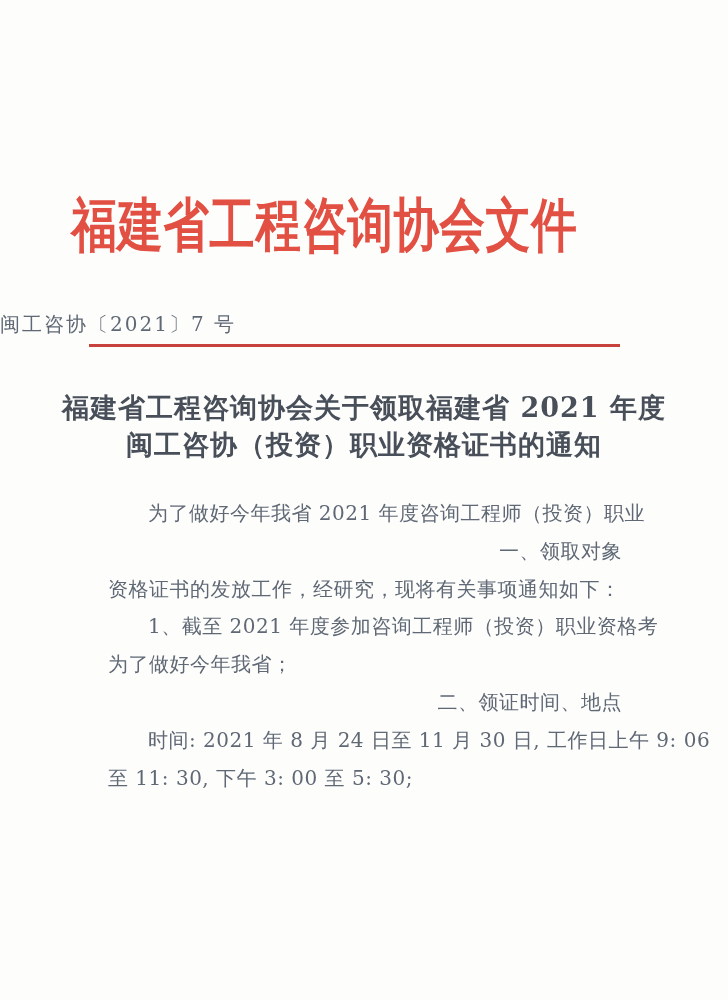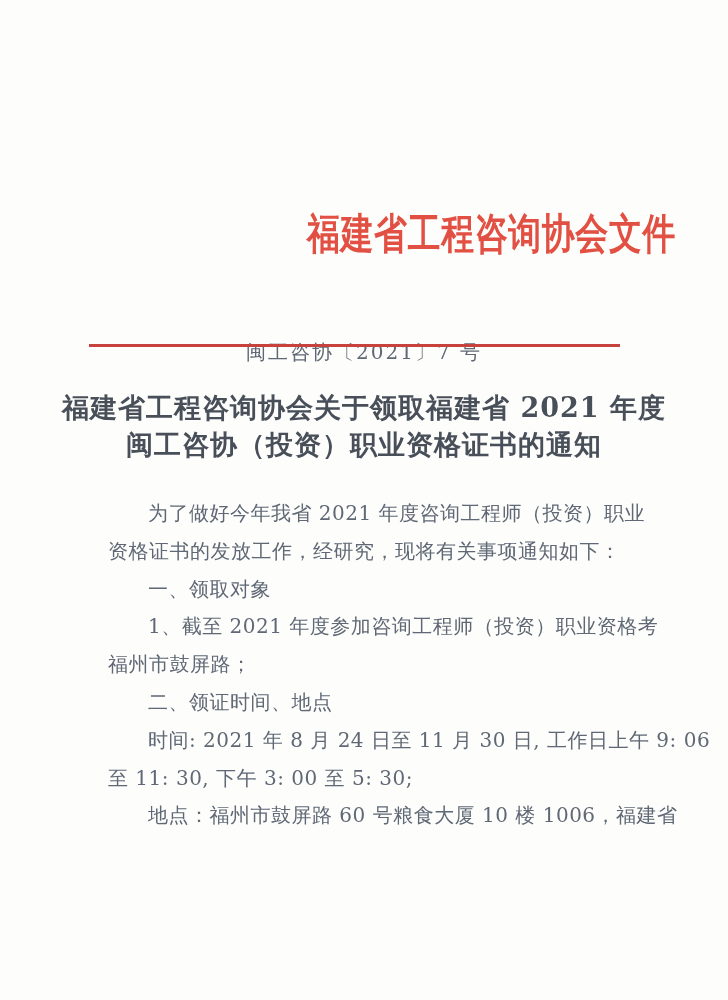--- a/index.html
+++ b/index.html
@@ -12,48 +12,47 @@
     width: 728px;
     height: 1000px;
     margin: 0 auto;
     background: #fdfdfc;
     overflow: hidden;
     font-family: "DejaVu Serif", "Liberation Serif", serif;
   }
   
   .masthead {
     position: absolute;
-    top: 198px;
+    top: 189px;
     left: 0;
     width: 100%;
-    text-align: right;
-    font-size: 42px;
+    text-align: left;
+    font-size: 58px;
     line-height: 72px;
     font-weight: bold;
     color: var(--masthead-red, #e25043);
     white-space: nowrap;
   }
   .masthead .squeeze {
     display: inline-block;
     transform: scaleX(0.78);
     transform-origin: 50% 50%;
     letter-spacing: 1px;
   }
   
   .doc-number {
     position: absolute;
     top: 311px;
     left: 0;
     width: 100%;
-    text-align: center;
+    text-align: left;
     font-size: 20px;
     line-height: 26px;
     color: var(--body-text, #5f6874);
     letter-spacing: 2px;
-    margin-top: 28px;
   }
   
   .red-rule {
     position: absolute;
     top: 344px;
     left: 89px;
     width: 531px;
     height: 3px;
     background: var(--rule-red, #c7423c);
   }
@@ -80,20 +79,21 @@
     color: var(--body-text, #5f6874);
   }
   .body-line {
     height: 37.8px;
     line-height: 37.8px;
     white-space: nowrap;
     letter-spacing: 0.5px;
   }
   .body-line.indent {
     padding-left: 40px;
+    text-align: right;
   }
 </style>
 </head>
 <body>
 
 <div class="page">
 
   <div class="masthead">
     <span class="squeeze">福建省工程咨询协会文件</span>
   </div>
@@ -102,23 +102,22 @@
 
   <div class="red-rule"></div>
 
   <div class="notice-title">
     <div>福建省工程咨询协会关于领取福建省 2021 年度</div>
     <div>闽工咨协（投资）职业资格证书的通知</div>
   </div>
 
   <div class="body-text">
       <div class="body-line indent">为了做好今年我省 2021 年度咨询工程师（投资）职业</div>
+      <div class="body-line indent">一、领取对象</div>
       <div class="body-line">资格证书的发放工作，经研究，现将有关事项通知如下：</div>
-      <div class="body-line indent">一、领取对象</div>
       <div class="body-line indent">1、截至 2021 年度参加咨询工程师（投资）职业资格考</div>
-      <div class="body-line">福州市鼓屏路；</div>
+      <div class="body-line">为了做好今年我省；</div>
       <div class="body-line indent">二、领证时间、地点</div>
       <div class="body-line indent">时间: 2021 年 8 月 24 日至 11 月 30 日, 工作日上午 9: 06</div>
       <div class="body-line">至 11: 30, 下午 3: 00 至 5: 30;</div>
-      <div class="body-line indent">地点：福州市鼓屏路 60 号粮食大厦 10 楼 1006，福建省</div>
     </div>
 
 </div>
 
 </body></html>

